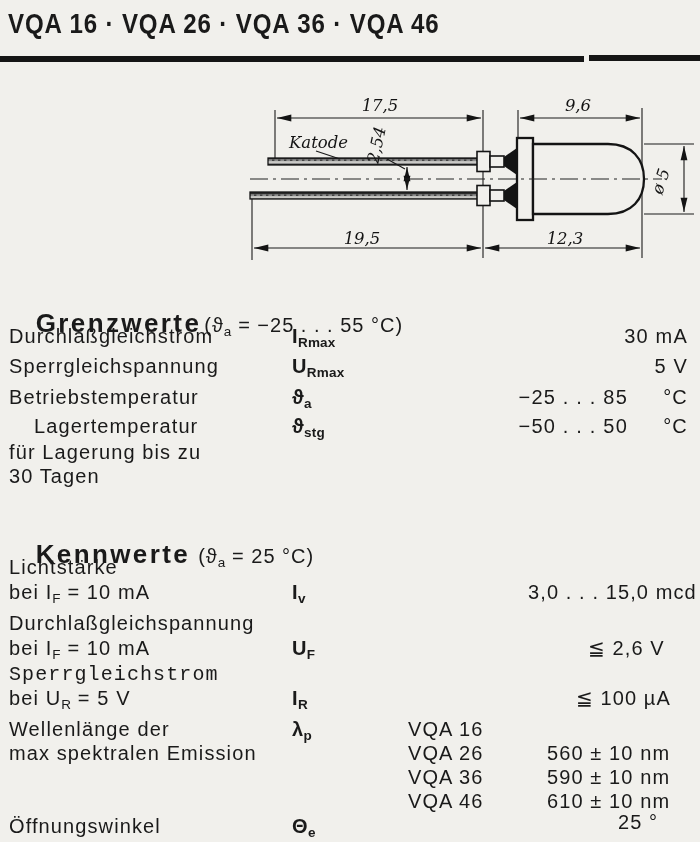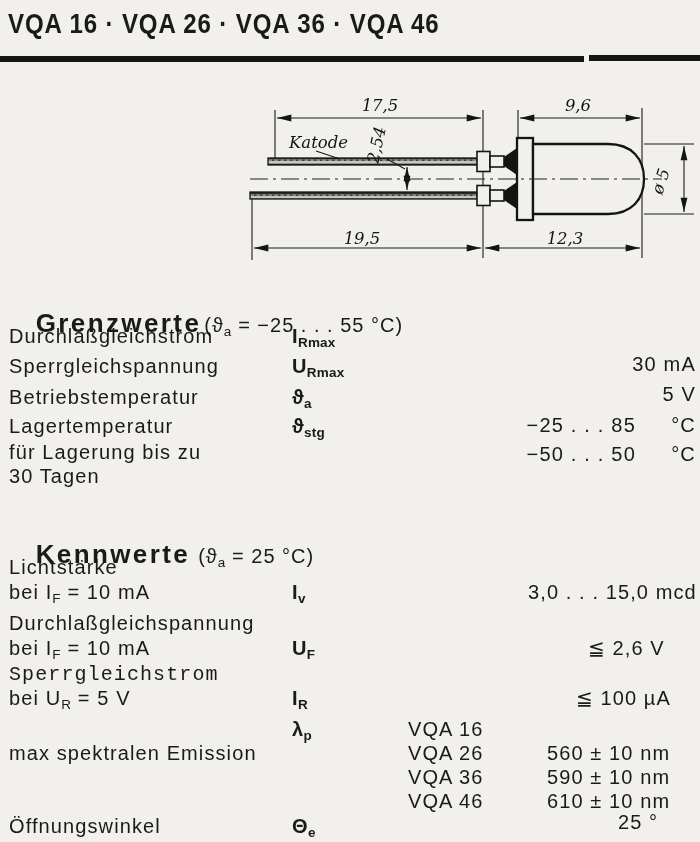--- a/index.html
+++ b/index.html
@@ -7,21 +7,21 @@
     position:relative;width:700px;height:842px;overflow:hidden;
     background:#f1f0ec;
     color:#1a1a1a;
     font-family:"Liberation Sans","DejaVu Sans",sans-serif;
   }
   .t{position:absolute;font-size:20px;letter-spacing:1.1px;line-height:23px;white-space:pre;}
   .lbl{left:9px;}
   .sym{left:292px;font-weight:bold;letter-spacing:0.4px;}
   .sb{font-size:13.5px;font-weight:bold;position:relative;top:4px;letter-spacing:0.2px;}
   .sbn{font-weight:normal;}
-  .valr{right:4px;text-align:right;letter-spacing:1.2px;margin-top:28px;}
+  .valr{right:12px;text-align:right;letter-spacing:1.2px;}
   .u{display:inline-block;width:36px;margin-left:24px;text-align:right;}
   .hdr{font-weight:bold;font-size:26px;letter-spacing:2.4px;}
   .cond{font-weight:normal;font-size:20px;letter-spacing:1px;margin-left:3px;}
   .cond2{margin-left:8px;}
   .title{
     position:absolute;left:8px;top:8px;font-size:28px;font-weight:bold;
     letter-spacing:1px;transform:scaleX(0.86);transform-origin:left top;
     white-space:pre;
   }
   .rule{position:absolute;background:#151515;}
@@ -104,21 +104,21 @@
   <div class="t valr" style="top:325px;">30 mA</div>
 
   <div class="t lbl" style="top:355px;">Sperrgleichspannung</div>
   <div class="t sym" style="top:355px;"><span>U</span><span class="sb">Rmax</span></div>
   <div class="t valr" style="top:355px;">5 V</div>
 
   <div class="t lbl" style="top:386px;text-align:right;">Betriebstemperatur</div>
   <div class="t sym" style="top:386px;"><span>ϑ</span><span class="sb">a</span></div>
   <div class="t valr" style="top:386px;"><span>−25 . . . 85</span><span class="u">°C</span></div>
 
-  <div class="t lbl" style="top:415px;">Lagertemperatur</div>
+  <div class="t lbl" style="top:415px;margin-left:25px;">Lagertemperatur</div>
   <div class="t lbl" style="top:441px;">für Lagerung bis zu</div>
   <div class="t lbl" style="top:465px;">30 Tagen</div>
   <div class="t sym" style="top:415px;"><span>ϑ</span><span class="sb">stg</span></div>
   <div class="t valr" style="top:415px;"><span>−50 . . . 50</span><span class="u">°C</span></div>
 
   <div class="t" style="top:520px;left:9px;">
     <span class="hdr">Kennwerte</span><span class="cond cond2"><span>(ϑ</span><span class="sb sbn">a</span><span> = 25 °C)</span></span>
   </div>
 
   <div class="t lbl" style="top:556px;">Lichtstärke</div>
@@ -129,20 +129,21 @@
   <div class="t lbl" style="top:612px;text-align:right;">Durchlaßgleichspannung</div>
   <div class="t lbl" style="top:637px;"><span>bei I</span><span class="sb sbn">F</span><span> = 10 mA</span></div>
   <div class="t sym" style="top:637px;"><span>U</span><span class="sb">F</span></div>
   <div class="t" style="top:637px;left:588px;">≦ 2,6 V</div>
 
   <div class="t lbl" style="top:663px;font-family:Liberation Mono, monospace;">Sperrgleichstrom</div>
   <div class="t lbl" style="top:687px;"><span>bei U</span><span class="sb sbn">R</span><span> = 5 V</span></div>
   <div class="t sym" style="top:687px;"><span>I</span><span class="sb">R</span></div>
   <div class="t" style="top:687px;left:576px;">≦ 100 µA</div>
 
+  <div class="t lbl" style="top:718px;">Wellenlänge der</div>
   <div class="t lbl" style="top:742px;">max spektralen Emission</div>
   <div class="t sym" style="top:718px;"><span>λ</span><span class="sb">p</span></div>
 
   <div class="t" style="top:718px;left:408px;">VQA 16</div>
   <div class="t" style="top:742px;left:408px;">VQA 26</div>
   <div class="t" style="top:742px;left:547px;">560 ± 10 nm</div>
   <div class="t" style="top:766px;left:408px;">VQA 36</div>
   <div class="t" style="top:766px;left:547px;">590 ± 10 nm</div>
   <div class="t" style="top:790px;left:408px;">VQA 46</div>
   <div class="t" style="top:790px;left:547px;">610 ± 10 nm</div>

